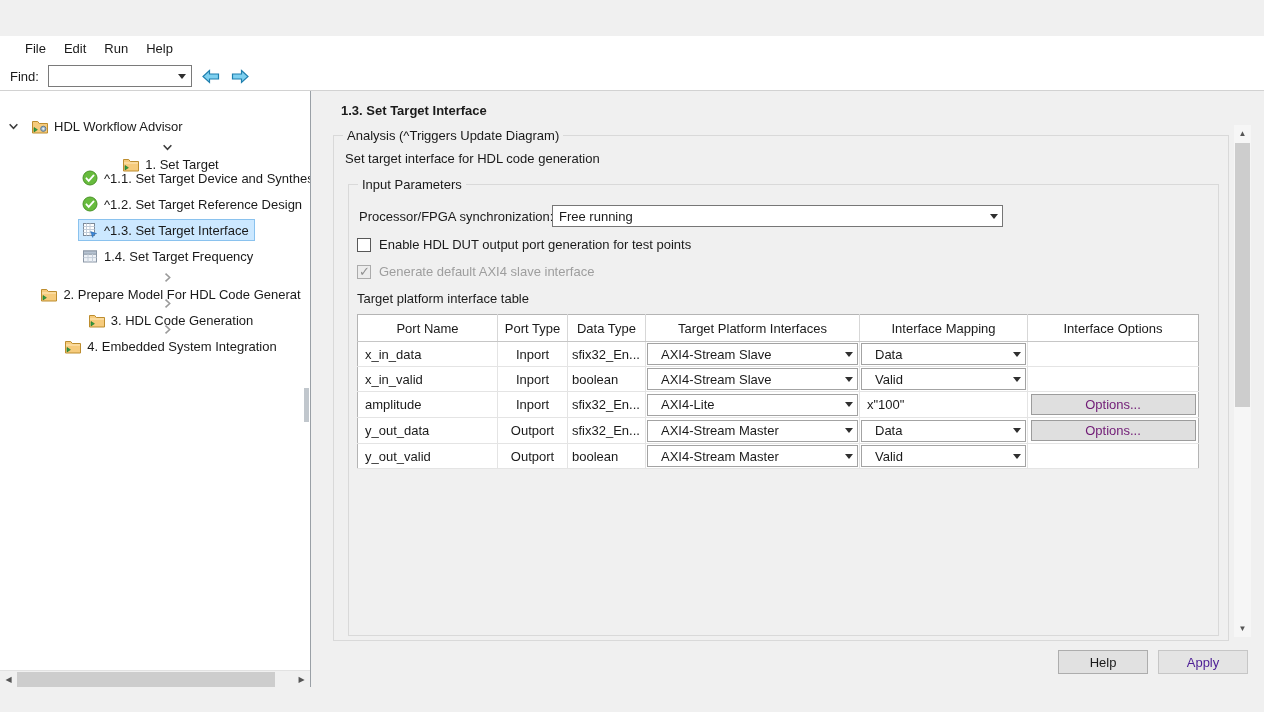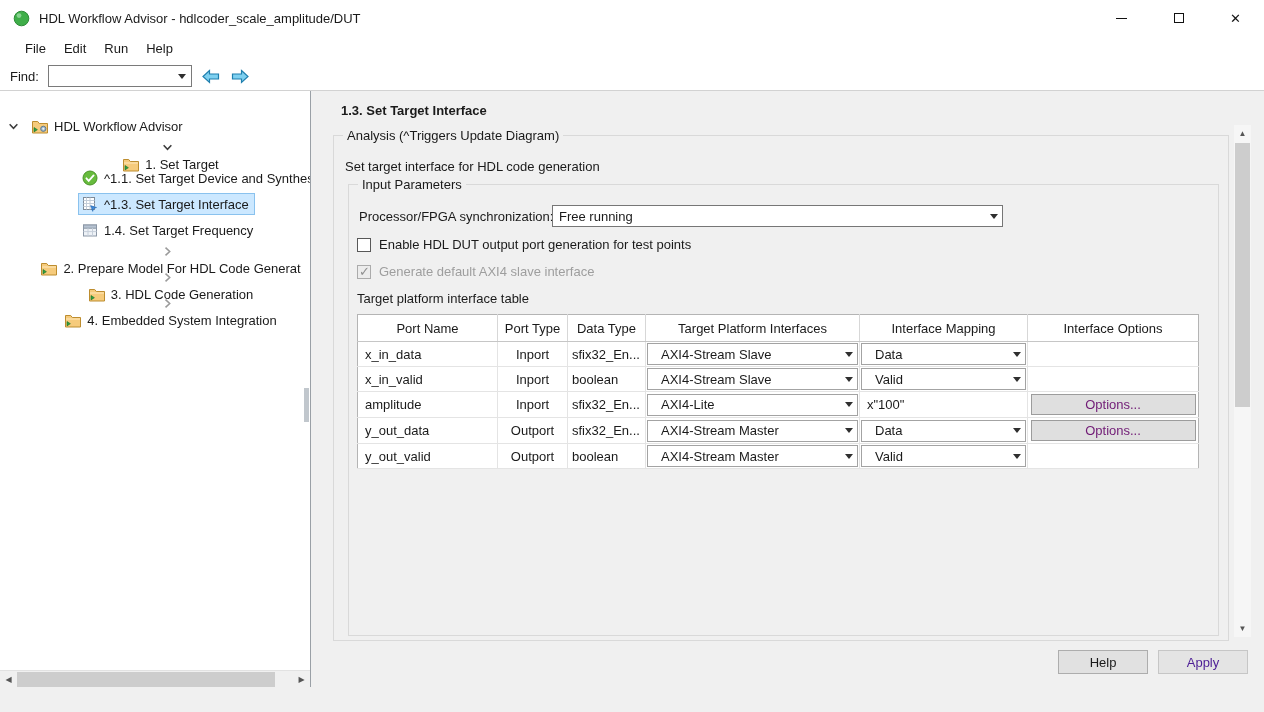--- a/index.html
+++ b/index.html
@@ -51,21 +51,21 @@
   .hs-arrow { position:absolute; top:0; width:17px; height:17px; display:flex; align-items:center; justify-content:center; font-size:8px; color:#555; }
   .hs-left { left:0; } .hs-right { right:0; }
   .hs-thumb { position:absolute; left:17px; top:1px; width:258px; height:15px; background:#cdcdcd; }
 
   
   .content-panel { position:absolute; left:312px; top:91px; width:952px; height:621px; background:#f0f0f0; }
   .panel-title { position:absolute; left:29px; top:12px; font-weight:bold; }
   .groupbox { position:absolute; border:1px solid #d9d9d9; }
   .gb-label { position:absolute; top:-8px; left:9px; background:#f0f0f0; padding:0 4px; white-space:nowrap; }
   #analysis-group { left:21px; top:44px; width:896px; height:506px; }
-  .desc { position:absolute; left:11px; top:15px;margin-top:8px; }
+  .desc { position:absolute; left:11px; top:15px; }
   #params-group { left:14px; top:48px; width:871px; height:452px; }
   .sync-label { position:absolute; left:10px; top:24px; }
   .combo { border:1px solid #767676; background:#fff; display:flex; align-items:center; }
   .sync-combo { position:absolute; left:203px; top:20px; width:451px; height:22px; }
   .combo-text { flex:1; min-width:0; padding-left:6px; overflow:hidden; white-space:nowrap; }
   .check-row { position:absolute; left:8px; display:flex; align-items:center; gap:8px; }
   #check-row-1 { top:52px; }
   #check-row-2 { top:79px; }
   .checkbox { width:14px; height:14px; border:1px solid #585858; background:#fff; flex:none; position:relative; }
   .checkbox.checked.disabled { background:#ececec; border-color:#ababab; }
@@ -96,40 +96,20 @@
   .vscrollbar { position:absolute; left:922px; top:34px; width:17px; height:512px; background:#f6f6f6; }
   .vs-arrow { position:absolute; left:0; width:17px; height:17px; display:flex; align-items:center; justify-content:center; font-size:8px; color:#555; }
   .vs-up { top:0; } .vs-down { bottom:0; }
   .vs-thumb { position:absolute; left:1px; top:18px; width:15px; height:264px; background:#cdcdcd; }
 </style>
 </head>
 <body>
 
 <div id="window">
 
-  <div class="titlebar">
-    <span class="app-icon">
-        <svg width="17" height="17" viewBox="0 0 17 17">
-          <circle cx="8.5" cy="8.5" r="7.3" fill="#3fae49" stroke="#2c8a36"></circle>
-          <circle cx="6" cy="5.6" r="2.4" fill="#9bdca2" opacity="0.8"></circle>
-        </svg>
-      </span>
-    <span class="title-text">HDL Workflow Advisor - hdlcoder_scale_amplitude/DUT</span>
-    <div class="win-controls">
-      <div class="win-btn">
-          <span class="glyph-min"></span>
-        </div>
-      <div class="win-btn">
-          <span class="glyph-max"></span>
-        </div>
-      <div class="win-btn">
-          <span class="glyph-close">✕</span>
-        </div>
-    </div>
-  </div>
 
   <div class="menubar">
     <span class="menu-item">File</span>
     <span class="menu-item">Edit</span>
     <span class="menu-item">Run</span>
     <span class="menu-item">Help</span>
   </div>
 
   <div class="toolbar">
     <span class="find-label">Find:</span>
@@ -190,20 +170,31 @@
           <span class="row-core">
             <span class="ticon">
               <svg width="16" height="16" viewBox="0 0 16 16">
                 <circle cx="8" cy="8" r="7" fill="#67bb3d" stroke="#4a9427"></circle>
                 <path d="M4.4 8.3 l2.3 2.5 L11.6 5.4" stroke="#ffffff" stroke-width="1.8" fill="none" stroke-linecap="round"></path>
               </svg>
             </span>
             <span class="tlabel">^1.1. Set Target Device and Synthesi</span>
           </span>
         </div>
+        <div class="tree-row lvl2">
+          <span class="row-core">
+            <span class="ticon">
+              <svg width="16" height="16" viewBox="0 0 16 16">
+                <circle cx="8" cy="8" r="7" fill="#67bb3d" stroke="#4a9427"></circle>
+                <path d="M4.4 8.3 l2.3 2.5 L11.6 5.4" stroke="#ffffff" stroke-width="1.8" fill="none" stroke-linecap="round"></path>
+              </svg>
+            </span>
+            <span class="tlabel">^1.2. Set Target Reference Design</span>
+          </span>
+        </div>
         <div class="tree-row lvl2 selected">
           <span class="row-core">
             <span class="ticon">
               <svg width="16" height="16" viewBox="0 0 16 16">
                 <rect x="1.5" y="1.5" width="11" height="12" fill="#ffffff" stroke="#7d8a99"></rect>
                 <path d="M1.5 4.5h11 M4.5 1.5v12 M1.5 7.5h11 M1.5 10.5h11 M8 1.5v12" stroke="#c3cdd9" stroke-width="1"></path>
                 <path d="M8.6 9.6 l6 1.9 -2.9 1 -1 2.9 Z" fill="#3a86d8" stroke="#2262a8" stroke-width="0.5"></path>
               </svg>
             </span>
             <span class="tlabel">^1.3. Set Target Interface</span>

